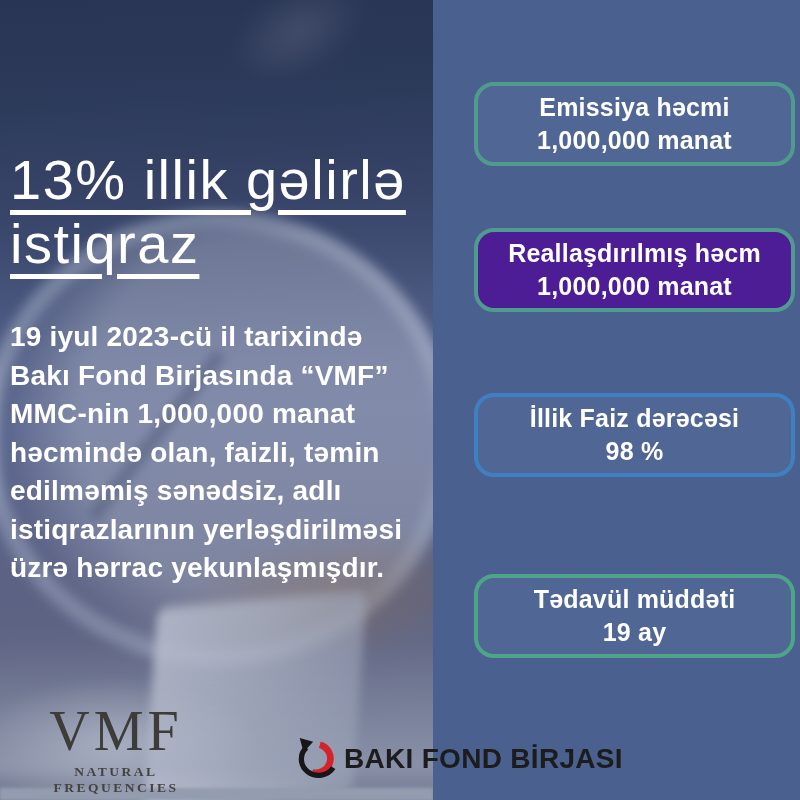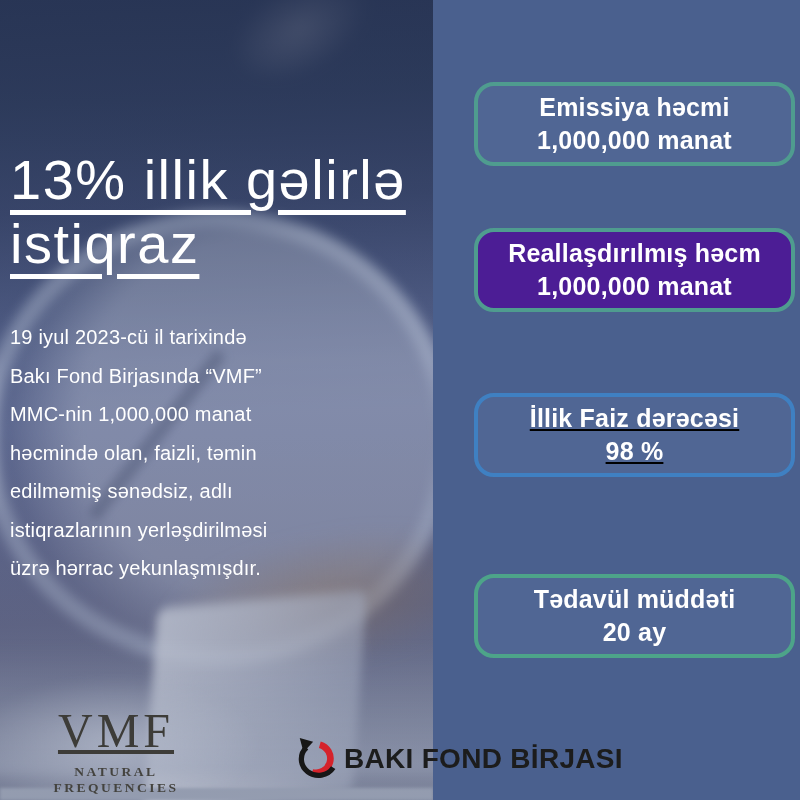--- a/index.html
+++ b/index.html
@@ -59,37 +59,37 @@
   }
   
   .headline{
     position:absolute;left:10px;top:148px;width:420px;z-index:5;
     color:#ffffff;font-size:56px;font-weight:500;letter-spacing:1.5px;line-height:64px;
     white-space:pre-line;
     text-decoration:underline;text-decoration-thickness:5px;text-underline-offset:11px;
   }
   .announcement{
     position:absolute;left:10px;top:318px;width:420px;z-index:5;
-    color:#ffffff;font-size:20px;font-weight:400;line-height:38.5px;
+    color:#ffffff;font-size:28px;font-weight:700;line-height:38.5px;
     white-space:pre-line;letter-spacing:0.2px;
   }
   
   .info-pane{position:absolute;left:433px;top:0;width:367px;height:800px;}
   .info-card{
     position:absolute;left:21px;width:313px;height:76px;
     border:4px solid #4f9c8f;border-radius:20px;
     display:flex;flex-direction:column;align-items:center;justify-content:center;
     text-align:center;
     margin-left:20px;
   }
   .card-label,.card-value{color:#ffffff;font-size:25px;font-weight:700;line-height:33px;letter-spacing:0.2px;}
-  .card-1{top:82px;}.card-2{top:228px;}.card-3{top:393px;text-decoration:underline;}.card-4{top:574px;}
+  .card-1{top:82px;}.card-2{top:228px;}.card-3{top:393px;}.card-4{top:574px;}
   
   .vmf-logo{position:absolute;left:10px;top:702px;width:212px;z-index:6;text-align:center;color:#3d3c38;}
-  .vmf-name{font-family:"Liberation Serif", serif;font-size:48px;line-height:58px;letter-spacing:4px;font-weight:400;text-decoration:underline;}
+  .vmf-name{font-family:"Liberation Serif", serif;font-size:56px;line-height:58px;letter-spacing:4px;font-weight:400;}
   .vmf-sub{font-family:"Liberation Serif", serif;font-size:13.5px;letter-spacing:2.5px;margin-top:4px;font-weight:600;color:#44433f;}
   .bfb-logo{position:absolute;left:292px;top:737px;z-index:7;display:flex;align-items:center;gap:4px;}
   .bfb-text{font-size:28px;font-weight:600;color:#1c1c1c;letter-spacing:0.3px;}
   .uni-logo{position:absolute;left:584px;top:740px;z-index:7;display:flex;align-items:flex-start;gap:8px;}
   .uni-texts{display:flex;flex-direction:column;}
   .uni-word{font-size:26px;font-weight:700;letter-spacing:-0.5px;color:#a81d36;line-height:28px;margin-top:2px;}
   .uni-tag{font-size:11px;font-weight:400;color:#a81d36;opacity:0.8;margin-top:2px;letter-spacing:0.5px;}
 </style>
 </head>
 <body>
@@ -136,21 +136,21 @@
       <span class="card-value">1,000,000 manat</span>
     </div>
 
     <div class="info-card card-3" style="border-color: rgb(63, 128, 194); background: rgb(80, 102, 148);">
       <span class="card-label">İllik Faiz dərəcəsi</span>
       <span class="card-value">98 %</span>
     </div>
 
     <div class="info-card card-4" style="border-color: rgb(77, 164, 137); background: rgb(80, 102, 148);">
       <span class="card-label">Tədavül müddəti</span>
-      <span class="card-value">20 ay</span>
+      <span class="card-value">19 ay</span>
     </div>
   </div>
 
   <div class="bfb-logo">
     <svg width="48" height="44" viewBox="0 0 50 46">
       <path d="M29 8 A 14 14 0 1 1 21 37" fill="none" stroke-width="7" stroke="#d5232b" style="stroke: rgb(213, 35, 43);"></path>
       <path d="M43 32 A 18 17 0 1 1 15 11" fill="none" stroke-width="5.5" stroke="#171717" style="stroke: rgb(23, 23, 23);"></path>
       <path d="M8 1 L22 5 L12 16 Z" fill="#171717" style="fill: rgb(23, 23, 23);"></path>
     </svg>
     <span class="bfb-text" style="color: rgb(28, 28, 28);">BAKI FOND BİRJASI</span>

